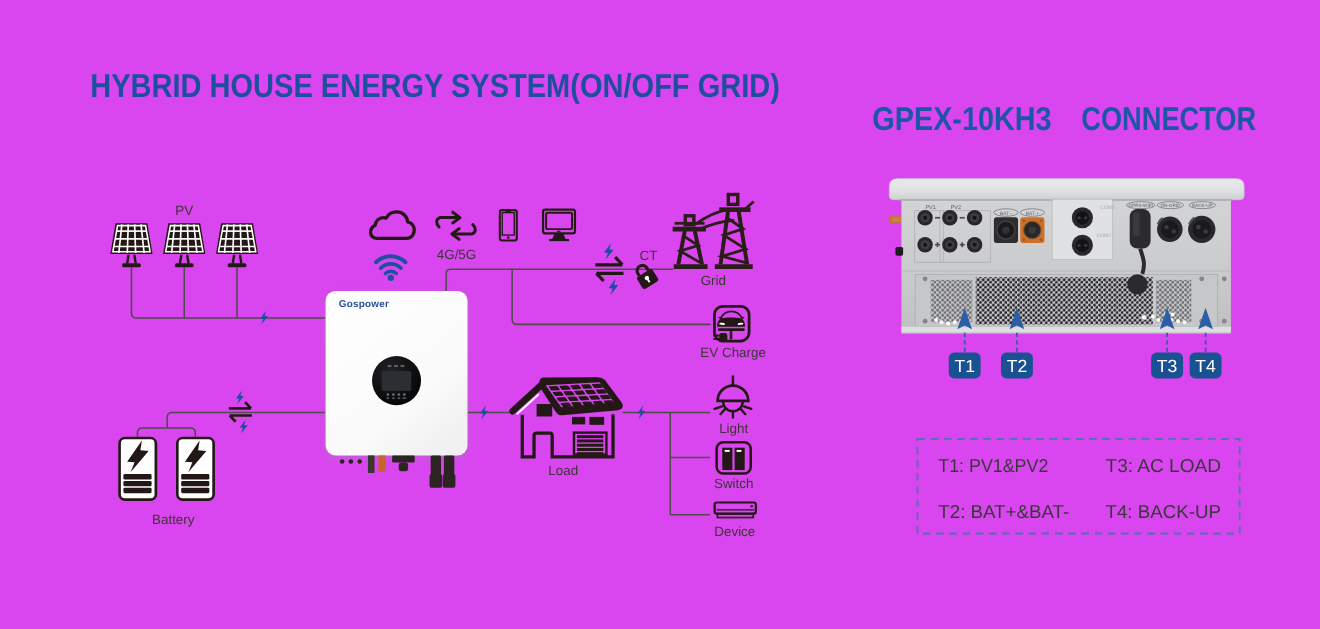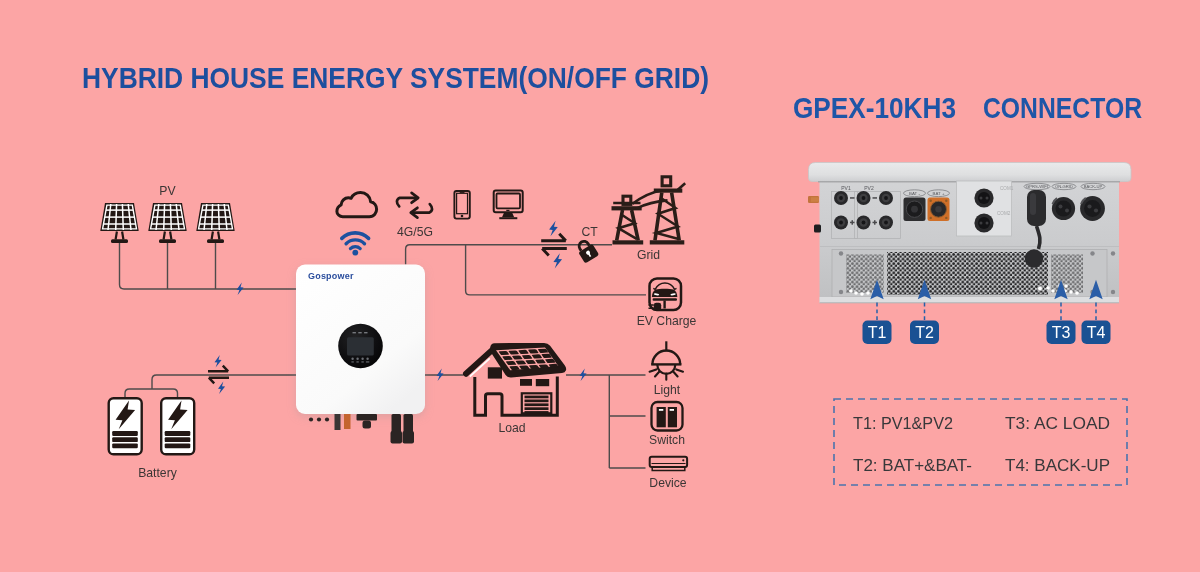--- a/index.html
+++ b/index.html
@@ -1,16 +1,16 @@
 <!DOCTYPE html>
 <html><head>
 <meta charset="utf-8">
 <style>
   html,body{margin:0;padding:0;background:#ffffff;}
-  #page{position:relative;width:1200px;height:572px;background:#fca5a5;overflow:hidden;
+  #page{position:relative;width:1200px;height:572px;background:#d946ef;overflow:hidden;
         font-family:"Liberation Sans",sans-serif;}
   svg{position:absolute;left:0;top:0;}
 </style>
 </head>
 <body>
 <div id="page">
 <svg width="1200" height="572" viewBox="0 0 1200 572" xmlns="http://www.w3.org/2000/svg">
 <defs>
   <linearGradient id="invGrad" x1="0" y1="0" x2="0.7" y2="1">
     <stop offset="0" stop-color="#ffffff"></stop>

